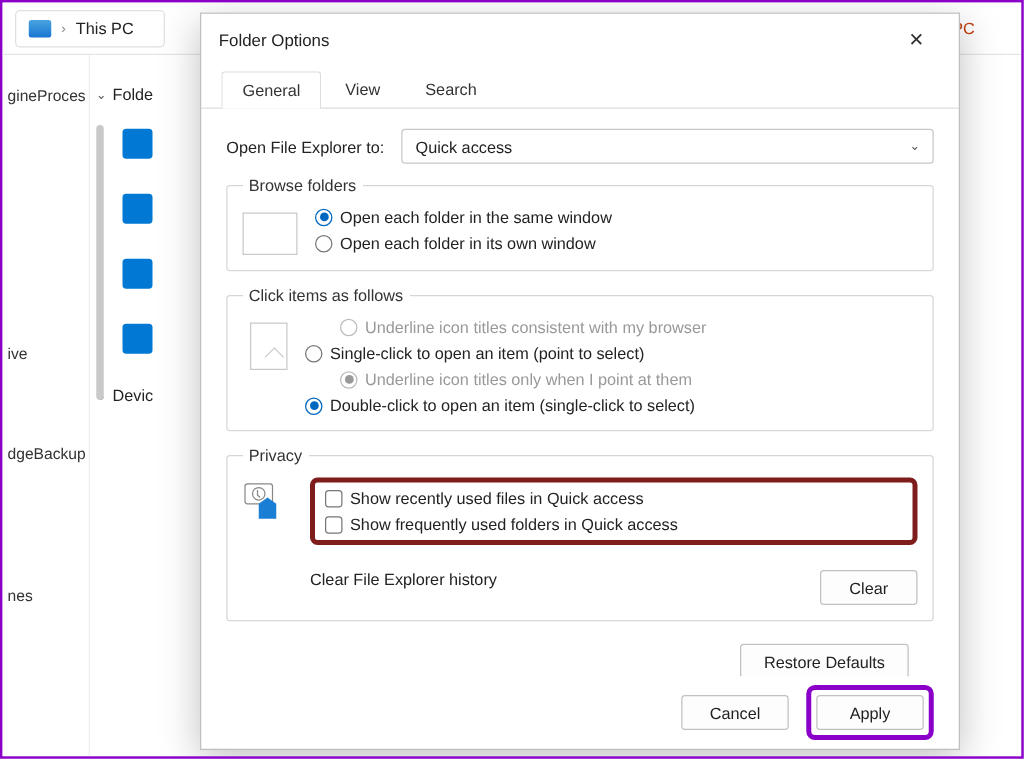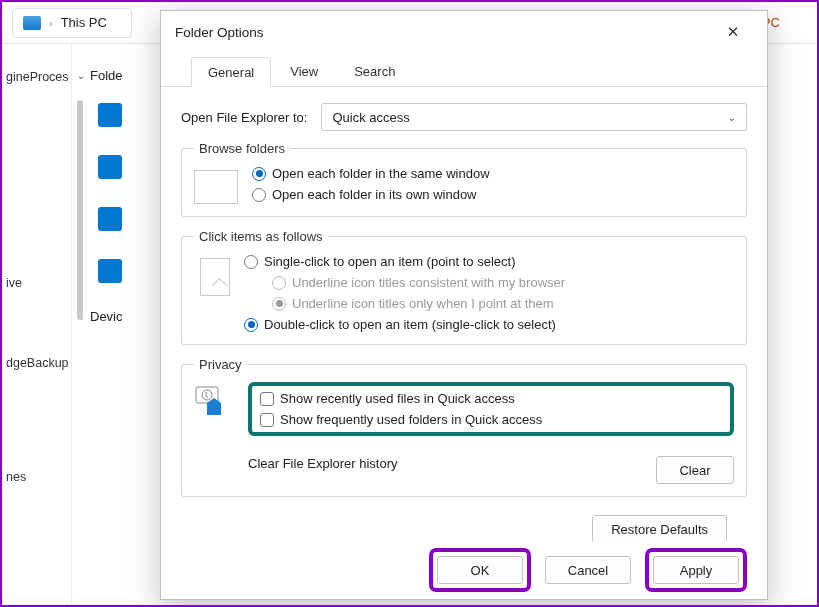--- a/index.html
+++ b/index.html
@@ -33,21 +33,21 @@
   .disk-fill { height: 100%; background: #28a2e8; width: 45%; }
   .disk-txt { font-size: 11px; color: #b91c1c; }
 
   
   .dialog { position: absolute; left: 158px; top: 8px; width: 608px; height: 590px; background: #fff; border: 1px solid #bfbfbf; box-shadow: 0 8px 30px rgba(0,0,0,0.25); display: flex; flex-direction: column; }
   .titlebar { height: 42px; display: flex; align-items: center; padding: 0 14px; font-size: 13.5px; color: #222; }
   .close-btn { margin-left: auto; width: 40px; height: 32px; display: flex; align-items: center; justify-content: center; cursor: pointer; font-size: 15px; color: #333; }
 
   .tabs { height: 34px; border-bottom: 1px solid #ddd; display: flex; align-items: flex-end; padding-left: 16px; gap: 2px; }
   .tab { padding: 7px 16px; font-size: 13px; color: #333; border: 1px solid transparent; border-bottom: none; cursor: pointer; }
-  .tab.active { border-color: #ddd; background: #fff; position: relative; top: 1px; border-radius: 3px 3px 0 0; margin-left: 14px; }
+  .tab.active { border-color: #ddd; background: #fff; position: relative; top: 1px; border-radius: 3px 3px 0 0; }
 
   .dialog-body { flex: 1; padding: 16px 20px 6px 20px; overflow: hidden; font-size: 13px; color: #222; }
   .open-row { display: flex; align-items: center; gap: 14px; margin-bottom: 10px; }
   .combo { flex: 1; border: 1px solid #c8c8c8; border-radius: 3px; height: 28px; display: flex; align-items: center; padding: 0 10px; justify-content: space-between; cursor: pointer; }
   .combo .cv { color: #222; }
   .combo .dd { color: #555; font-size: 10px; }
 
   fieldset { border: 1px solid #d6d6d6; border-radius: 3px; padding: 10px 12px 12px 12px; margin-bottom: 12px; }
   legend { padding: 0 5px; font-size: 13px; color: #333; }
 
@@ -65,21 +65,21 @@
   .radio-row.disabled .radio { border-color: #bbb; }
   .radio-row.disabled .radio.sel::after { background: #999; }
   .sub { padding-left: 28px; }
 
   .check-row { display: flex; align-items: center; gap: 6px; cursor: pointer; }
   .check { width: 14px; height: 14px; border: 1.5px solid #777; border-radius: 3px; }
 
   .privacy-icon { width: 40px; height: 34px; display: inline-block; margin-top: 2px; }
   .privacy-icon svg { width: 100%; height: 100%; }
 
-  .highlight { border: 4px solid #0f766e; border-radius: 6px; padding: 5px 8px; }
+  .highlight { border: 4px solid #7f1d1d; border-radius: 6px; padding: 5px 8px; }
 
   .clear-row { display: flex; align-items: flex-start; padding-top: 10px; }
   .btn { border: 1px solid #c1c1c1; background: #fdfdfd; border-radius: 3px; height: 28px; padding: 0 18px; font-size: 13px; color: #222; cursor: pointer; display: inline-flex; align-items: center; justify-content: center; }
 
   .rd-row { display: flex; justify-content: flex-end; padding: 6px 20px 0 0; }
   .dialog-footer { height: 58px; display: flex; align-items: center; justify-content: flex-end; gap: 14px; padding: 0 20px; }
   .dialog-footer .btn { min-width: 86px; }
   .hl-wrap { border: 4px solid #8a00c9; border-radius: 7px; padding: 4px; }
 </style>
 </head>
@@ -174,27 +174,27 @@
           </label>
         </div>
       </div>
     </fieldset>
 
     <fieldset>
       <legend>Click items as follows</legend>
       <div class="fs-row">
         <div class="doc-icon"></div>
         <div class="opts">
-          <label class="radio-row">
-            <span class="radio"></span>
-            <span>Single-click to open an item (point to select)</span>
-          </label>
           <label class="radio-row disabled sub">
             <span class="radio"></span>
             <span>Underline icon titles consistent with my browser</span>
+          </label>
+          <label class="radio-row">
+            <span class="radio"></span>
+            <span>Single-click to open an item (point to select)</span>
           </label>
           <label class="radio-row disabled sub">
             <span class="radio sel"></span>
             <span>Underline icon titles only when I point at them</span>
           </label>
           <label class="radio-row">
             <span class="radio sel"></span>
             <span>Double-click to open an item (single-click to select)</span>
           </label>
         </div>
@@ -230,21 +230,18 @@
         </div>
       </div>
     </fieldset>
 
     <div class="rd-row">
       <button class="btn">Restore Defaults</button>
     </div>
   </div>
 
   <div class="dialog-footer">
-    <span class="hl-wrap">
-      <button class="btn">OK</button>
-    </span>
     <button class="btn">Cancel</button>
     <span class="hl-wrap">
       <button class="btn">Apply</button>
     </span>
   </div>
 </div>
 
 </body></html>

